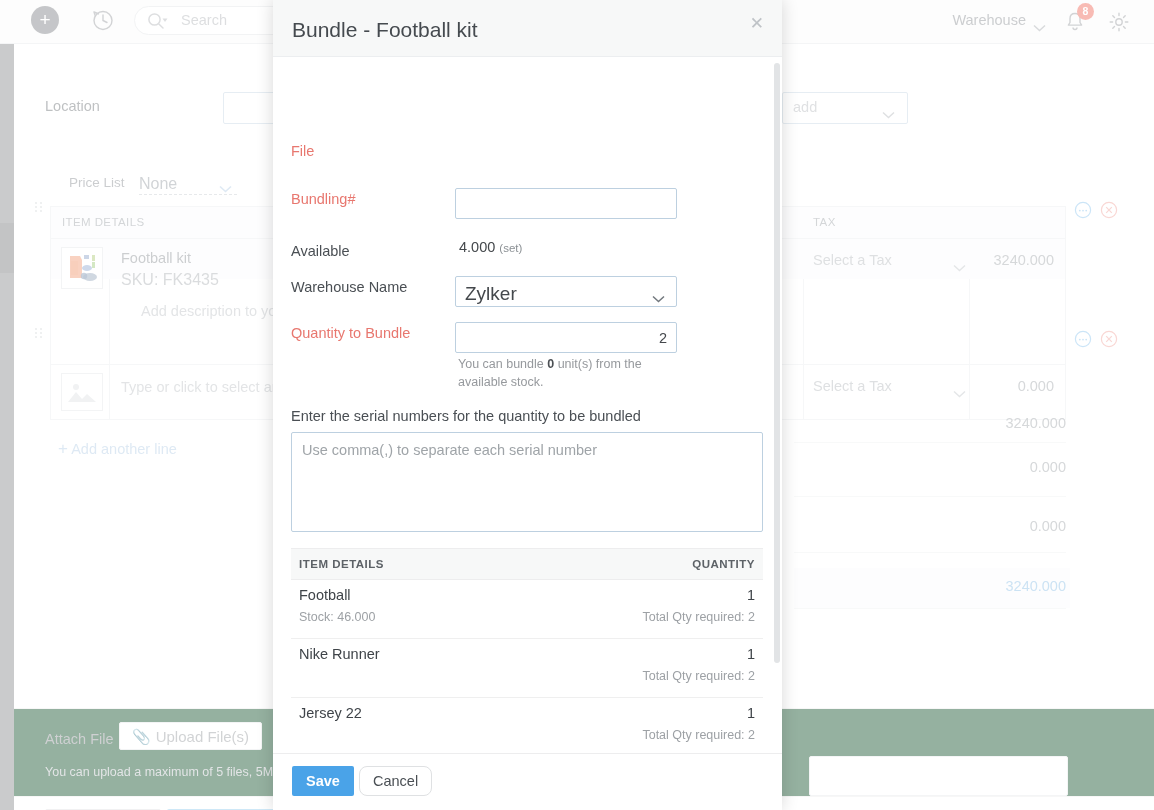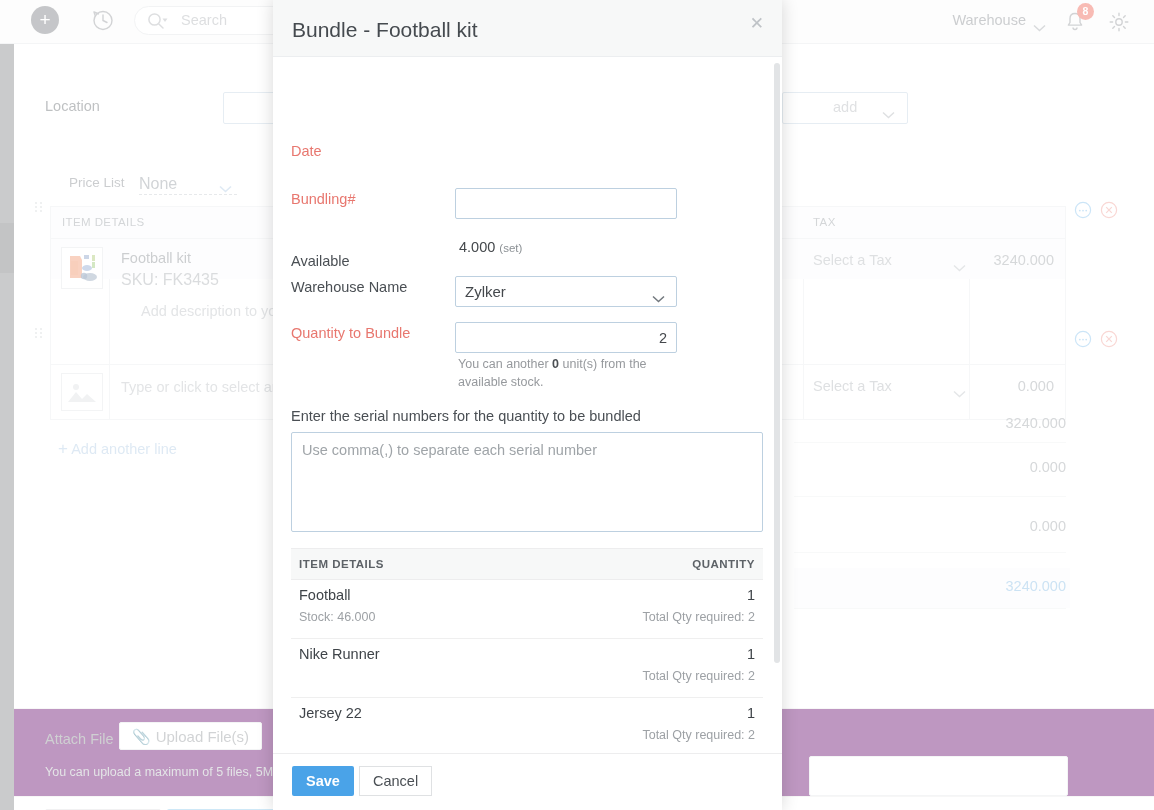--- a/index.html
+++ b/index.html
@@ -74,21 +74,21 @@
   }
   .inp-location {
     position: absolute; left: 209px; top: 48px; width: 340px; height: 32px;
     border: 1px solid #c8d7e4; border-radius: 2px; background: #fff;
   }
   .sel-add {
     position: absolute; left: 768px; top: 48px; width: 126px; height: 32px;
     border: 1px solid #c8d7e4; border-radius: 2px; background: #fff;
   }
   .sel-add .sv {
-    position: absolute; left: 10px; top: 6px; font-size: 14.5px; color: #b9bcc0; margin-left: 40px;
+    position: absolute; left: 10px; top: 6px; font-size: 14.5px; color: #b9bcc0;
   }
   .sel-add .cv { position: absolute; right: 12px; top: 12px; }
 
   .lbl-pricelist {
     position: absolute; left: 55px; top: 131px;
     font-size: 13.5px; color: #8d9196;
   }
   .pricelist-val {
     position: absolute; left: 125px; top: 131px;
     font-size: 16px; color: #9aa0a6;
@@ -147,21 +147,21 @@
   
   .tot { position: absolute; right: 88px; font-size: 14.5px; color: #a4a9ad; text-align: right; }
   .tot-div { position: absolute; right: 88px; left: 780px; height: 1px; background: #f0f1f2; }
   .tot-hl {
     position: absolute; right: 84px; left: 780px; height: 40px; background: #fafbfc;
   }
 
   
   .attach-zone {
     position: absolute; left: 14px; right: 0; top: 664px; height: 88px;
-    background: #701a75; border-top: 1px solid #ededee; padding-left: 10px;
+    background: #14532d; border-top: 1px solid #ededee; padding-left: 10px;
   }
   .lbl-attach { position: absolute; left: 31px; top: 22px; font-size: 14.5px; color: #94989c; }
   .btn-upload {
     position: absolute; left: 105px; top: 13px; height: 28px; padding: 0 12px;
     border: 1px solid #e4e6e8; border-radius: 2px; background: #fff;
     font-size: 15px; color: #9a9ea2; line-height: 27px;
   }
   .btn-upload .clip { color: #e98a80; margin-right: 5px; }
   .attach-note { position: absolute; left: 31px; top: 56px; font-size: 12.5px; color: #c2c6ca; }
 
@@ -223,21 +223,21 @@
     font-size: 14.5px; color: #44484c;
     padding: 0 9px; font-family: "Liberation Sans", sans-serif;
   }
   .fld-input.ta-right { text-align: right; }
   .fld-static { position: absolute; font-size: 14.5px; color: #44484c; }
   .fld-static .unit { font-size: 11.5px; color: #8b9094; }
   .fld-select {
     position: absolute; height: 31px; width: 222px;
     border: 1px solid #bdd0e0; border-radius: 2px; background: #fff;
   }
-  .fld-select .sv { position: absolute; left: 9px; top: 6px; font-size: 15px; color: #44484c; }
+  .fld-select .sv { position: absolute; left: 9px; top: 6px; font-size: 19px; color: #44484c; }
   .fld-select .cv { position: absolute; right: 11px; top: 12px; }
   .hint {
     position: absolute; left: 458px; top: 298px; width: 200px;
     font-size: 12.5px; color: #96999d; line-height: 18px;
   }
   .hint b { color: #4c5054; }
 
   .serial-label {
     position: absolute; left: 291px; top: 351px;
     font-size: 14.5px; color: #4a4f54;
@@ -271,21 +271,21 @@
     background: #fff; border-top: 1px solid #ededee;
   }
   .btn-save {
     position: absolute; left: 292px; top: 766px; height: 30px; padding: 0 14px;
     background: #4aa3e8; border: none; border-radius: 2px;
     color: #fff; font-size: 14.5px; font-weight: bold;
     font-family: "Liberation Sans", sans-serif; line-height: 30px;
   }
   .btn-cancel {
     position: absolute; left: 359px; top: 766px; height: 30px; padding: 0 13px;
-    background: #fff; border: 1px solid #dfe1e3; border-radius: 0;
+    background: #fff; border: 1px solid #dfe1e3; border-radius: 8px;
     color: #4a4f54; font-size: 14.5px;
     font-family: "Liberation Sans", sans-serif; line-height: 28px;
   }
 </style>
 </head>
 <body>
 
 <div id="app-root">
 
   <div class="left-rail">
@@ -502,46 +502,46 @@
 
 <div class="modal">
 
   <div class="modal-head">
     <span class="modal-title">Bundle - Football kit</span>
     <span class="modal-close">✕</span>
   </div>
 
   <div class="modal-body">
 
-    <span class="fld-label req" style="left:18px; top:86px;">Date</span>
+    <span class="fld-label req" style="left:18px; top:86px;">File</span>
 
     <span class="fld-label req" style="left:18px; top:134px;">Bundling#</span>
     <input class="fld-input" style="left: 182px; top: 131px;" value="">
 
-    <span class="fld-label" style="left:18px; top:196px;text-align:center;">Available</span>
+    <span class="fld-label" style="left:18px; top:186px;text-align:center;">Available</span>
     <span class="fld-static" style="left:186px; top:182px;">
       <span>4.000</span>
       <span class="unit">(set)</span>
     </span>
 
     <span class="fld-label" style="left:18px; top:222px;">Warehouse Name</span>
     <div class="fld-select" style="left:182px; top:219px;">
       <span class="sv">Zylker</span>
       <span class="cv">
         <svg width="13" height="8" viewBox="0 0 13 8">
             <path d="M1 1.5 L6.5 6.5 L12 1.5" fill="none" stroke="#72787e" stroke-width="1.5"></path>
           </svg>
       </span>
     </div>
 
     <span class="fld-label req" style="left:18px; top:268px;">Quantity to Bundle</span>
     <input class="fld-input ta-right" style="left: 182px; top: 265px;" value="2">
 
     <div class="hint" style="left:185px;">
-      <span>You can another </span><b>0</b><span> unit(s) from the available stock.</span>
+      <span>You can bundle </span><b>0</b><span> unit(s) from the available stock.</span>
     </div>
 
     <span class="serial-label" style="left:18px;">Enter the serial numbers for the quantity to be bundled</span>
     <div class="serial-box" style="left:18px;">
       <span class="serial-ph">Use comma(,) to separate each serial number</span>
     </div>
 
     <div class="itbl" style="left:18px;">
       <div class="itbl-head">
         <span class="h-l">ITEM DETAILS</span>

